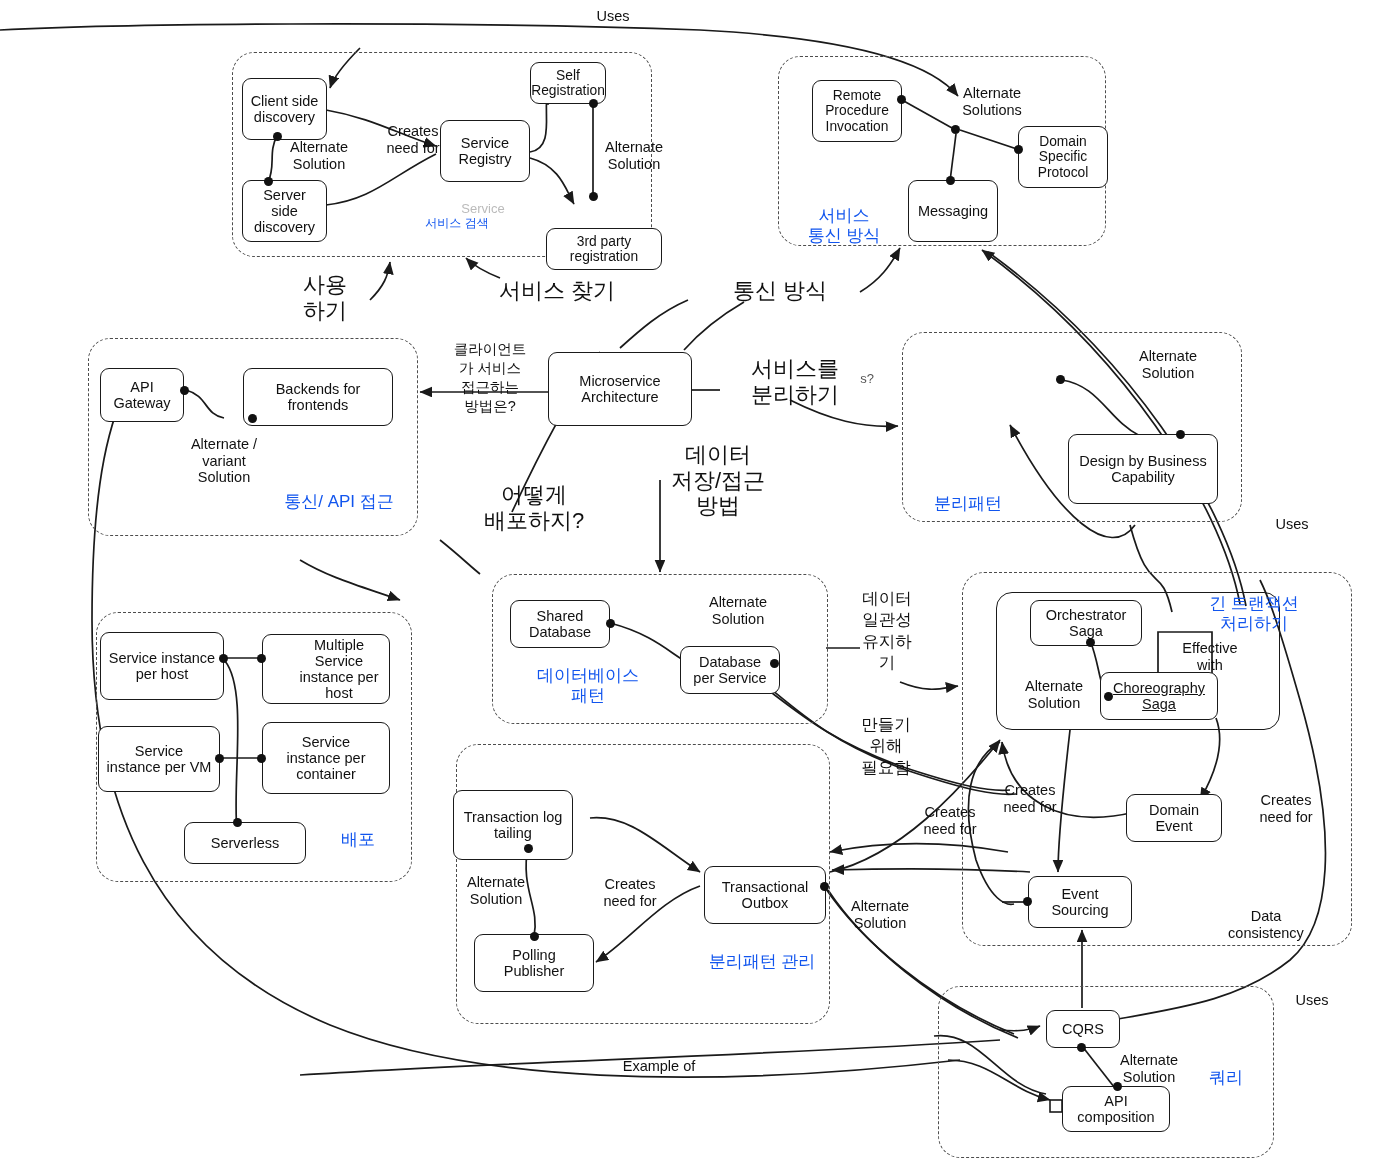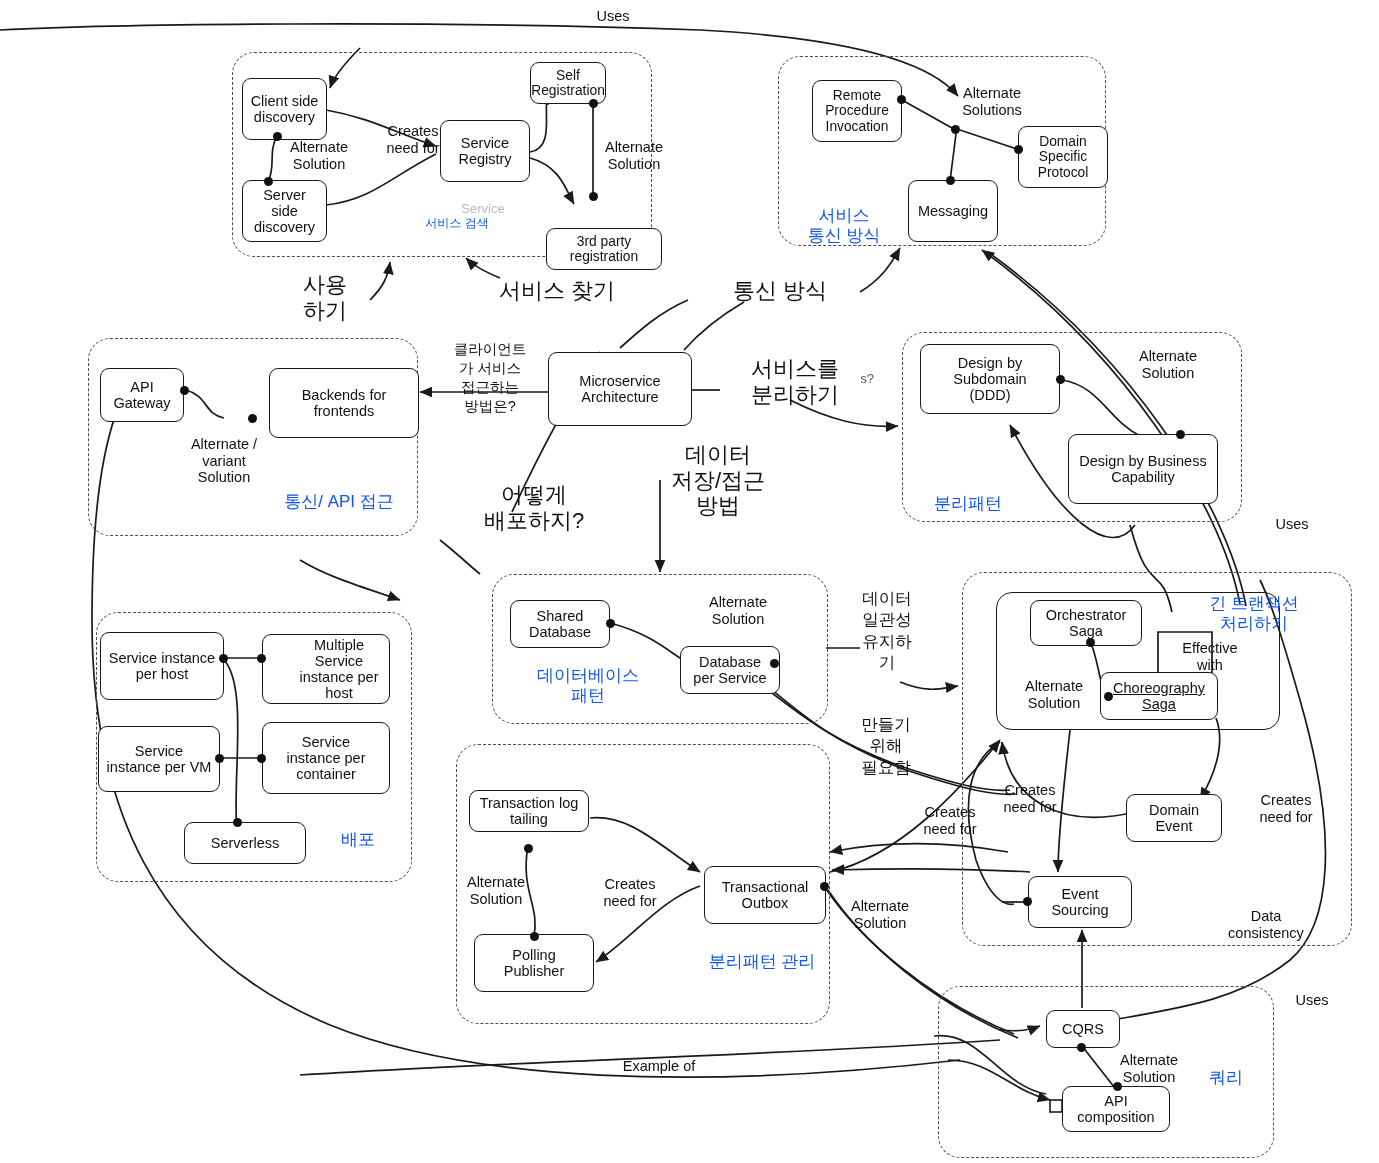--- a/index.html
+++ b/index.html
@@ -174,29 +174,26 @@
   <div class="node small" style="left:812px;top:80px;width:90px;height:62px;white-space:pre-line;">Remote
 Procedure
 Invocation</div>
   <div class="node" style="left:908px;top:180px;width:90px;height:62px;white-space:pre-line;">Messaging</div>
   <div class="node small" style="left:1018px;top:126px;width:90px;height:62px;white-space:pre-line;">Domain
 Specific
 Protocol</div>
 
   <div class="node" style="left:100px;top:368px;width:84px;height:54px;white-space:pre-line;">API
 Gateway</div>
-  <div class="node" style="left:269px;top:368px;width:150px;height:70px;white-space:pre-line;text-align:center;">Backends for
+  <div class="node" style="left:243px;top:368px;width:150px;height:58px;white-space:pre-line;text-align:center;">Backends for
 frontends</div>
 
   <div class="node" style="left:548px;top:352px;width:144px;height:74px;white-space:pre-line;">Microservice
 Architecture</div>
 
-  <div class="node" style="left:920px;top:344px;width:140px;height:70px;white-space:pre-line;">Design by
-Subdomain
-(DDD)</div>
   <div class="node" style="left:1068px;top:434px;width:150px;height:70px;white-space:pre-line;">Design by Business
 Capability</div>
 
   <div class="node" style="left:100px;top:632px;width:124px;height:68px;white-space:pre-line;">Service instance
 per host</div>
   <div class="node" style="left:262px;top:634px;width:128px;height:70px;white-space:pre-line;padding-left:30px;">Multiple Service
 instance per
 host</div>
   <div class="node" style="left:98px;top:726px;width:122px;height:66px;white-space:pre-line;">Service
 instance per VM</div>
@@ -213,21 +210,21 @@
   <div class="node" style="left:1030px;top:600px;width:112px;height:46px;white-space:pre-line;">Orchestrator
 Saga</div>
   <div class="node" style="left:1100px;top:672px;width:118px;height:48px;white-space:pre-line;text-decoration:underline;">Choreography
 Saga</div>
 
   <div class="node" style="left:1126px;top:794px;width:96px;height:48px;white-space:pre-line;">Domain
 Event</div>
   <div class="node" style="left:1028px;top:876px;width:104px;height:52px;white-space:pre-line;">Event
 Sourcing</div>
 
-  <div class="node" style="left:469px;top:790px;width:120px;height:42px;white-space:pre-line;">Transaction log
+  <div class="node" style="left:453px;top:790px;width:120px;height:70px;white-space:pre-line;">Transaction log
 tailing</div>
   <div class="node" style="left:704px;top:866px;width:122px;height:58px;white-space:pre-line;">Transactional
 Outbox</div>
   <div class="node" style="left:474px;top:934px;width:120px;height:58px;white-space:pre-line;">Polling
 Publisher</div>
 
   <div class="node" style="left:1046px;top:1010px;width:74px;height:38px;white-space:pre-line;">CQRS</div>
   <div class="node" style="left:1062px;top:1086px;width:108px;height:46px;white-space:pre-line;">API
 composition</div>
 

